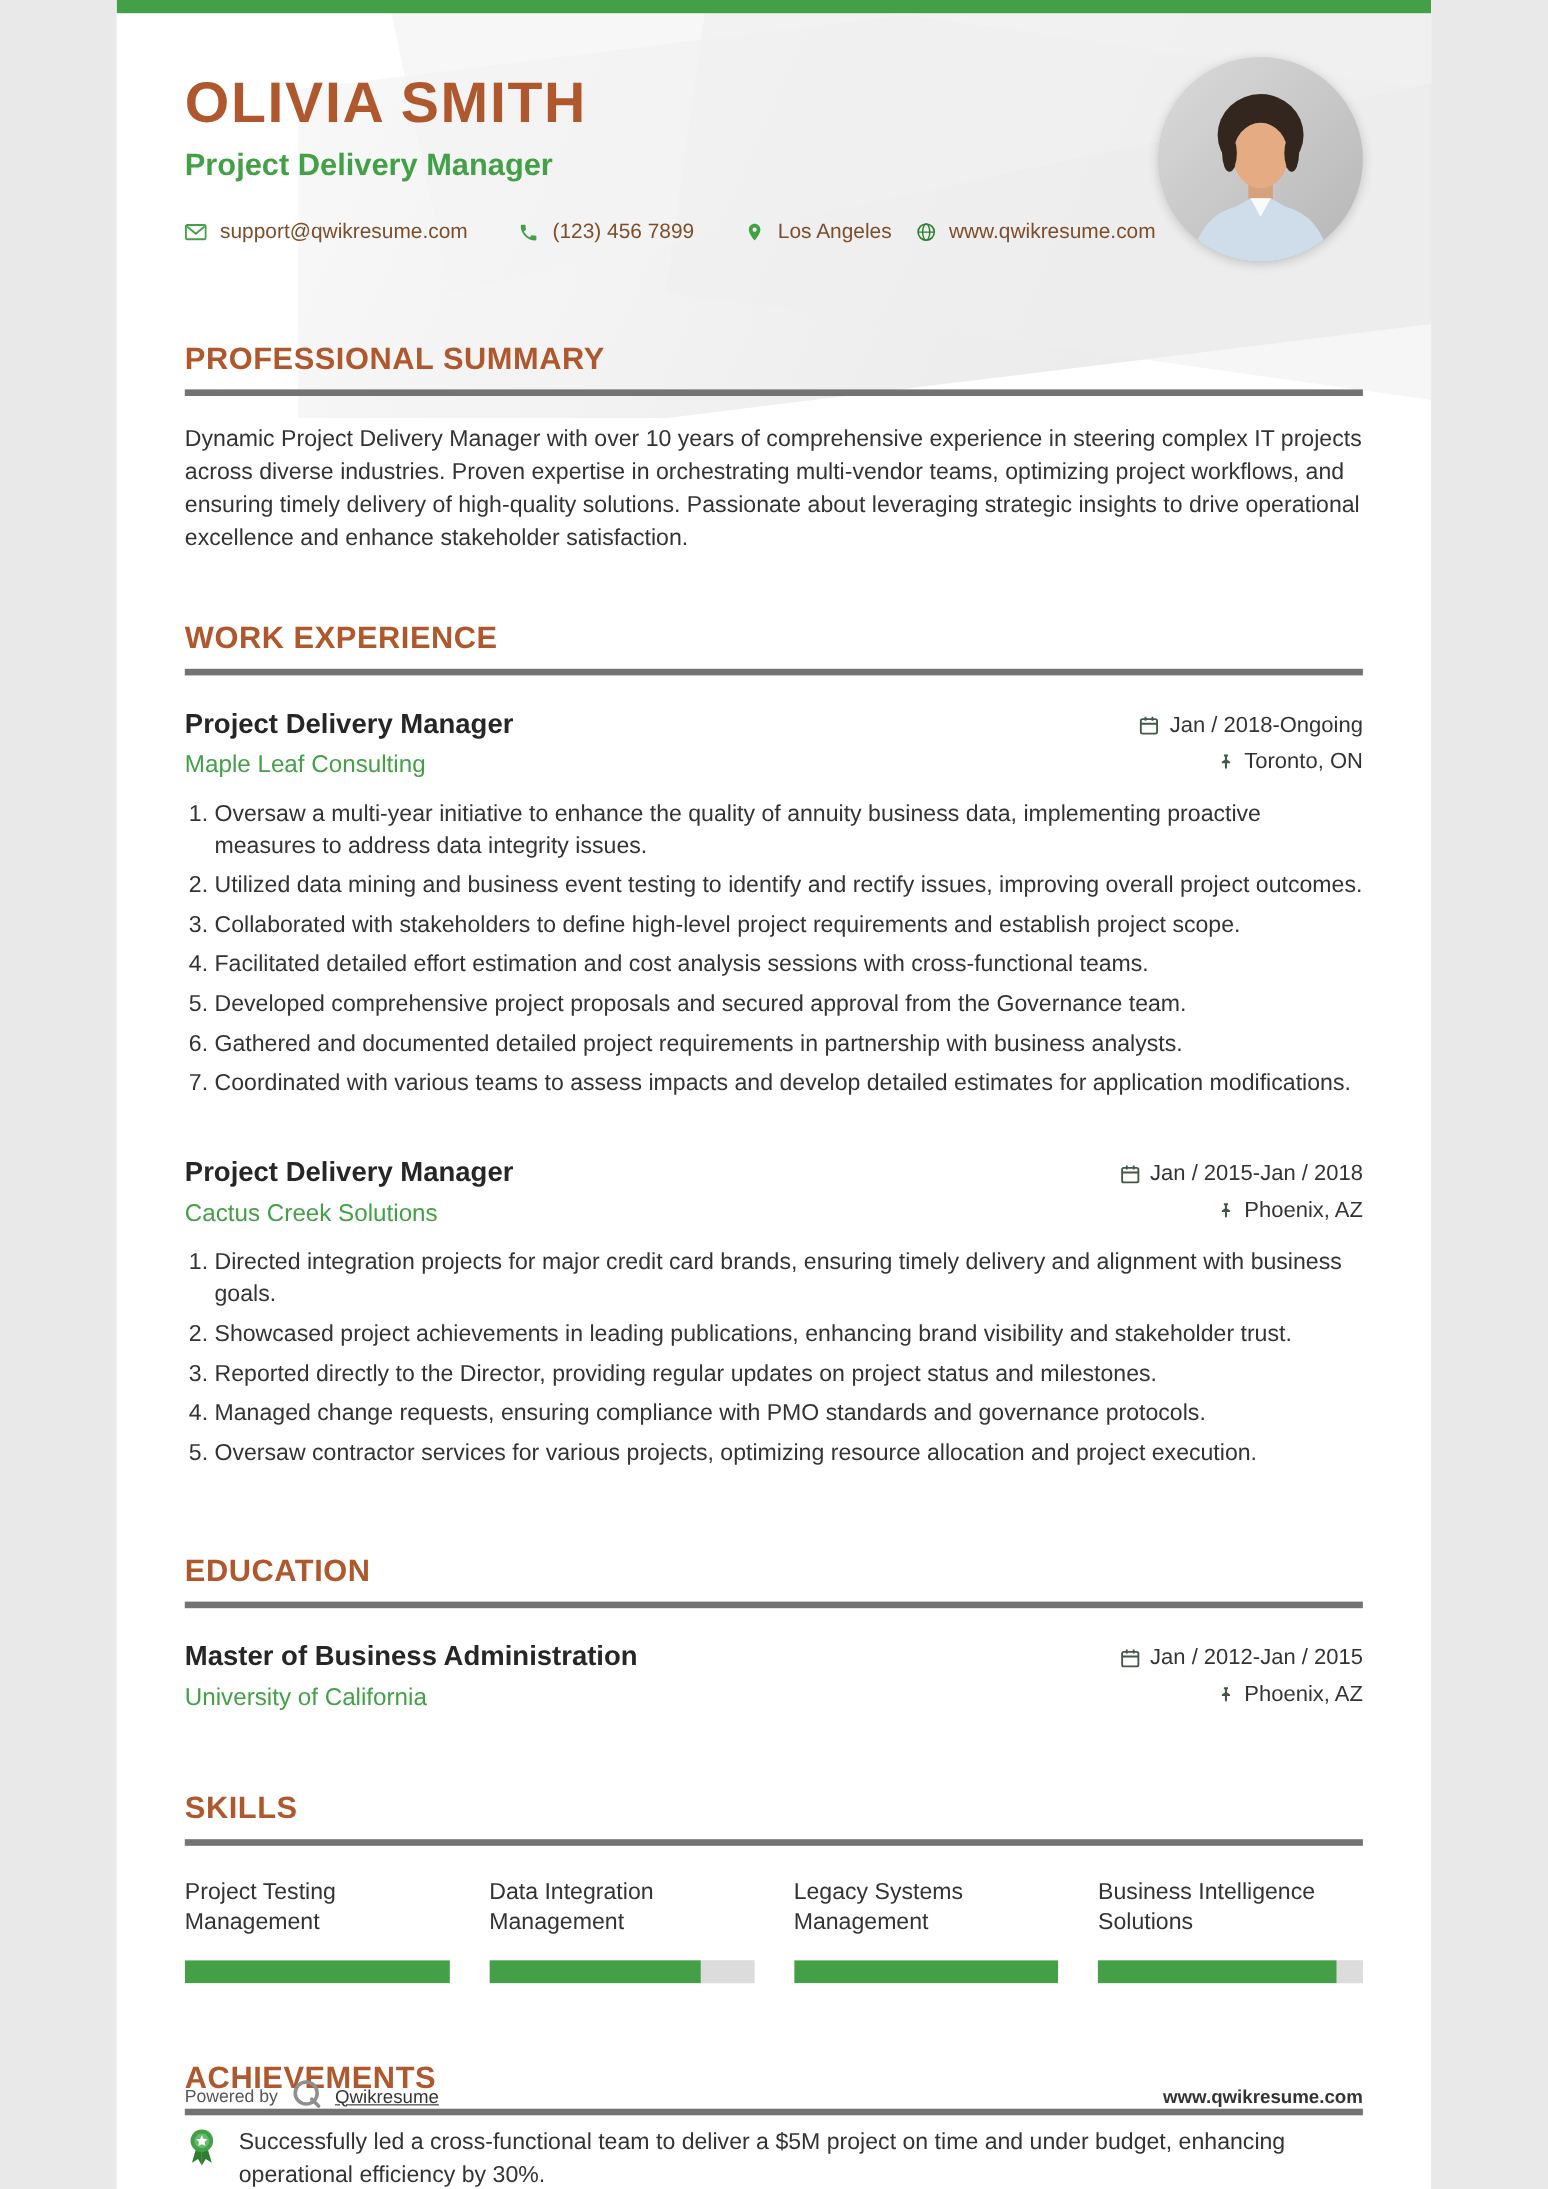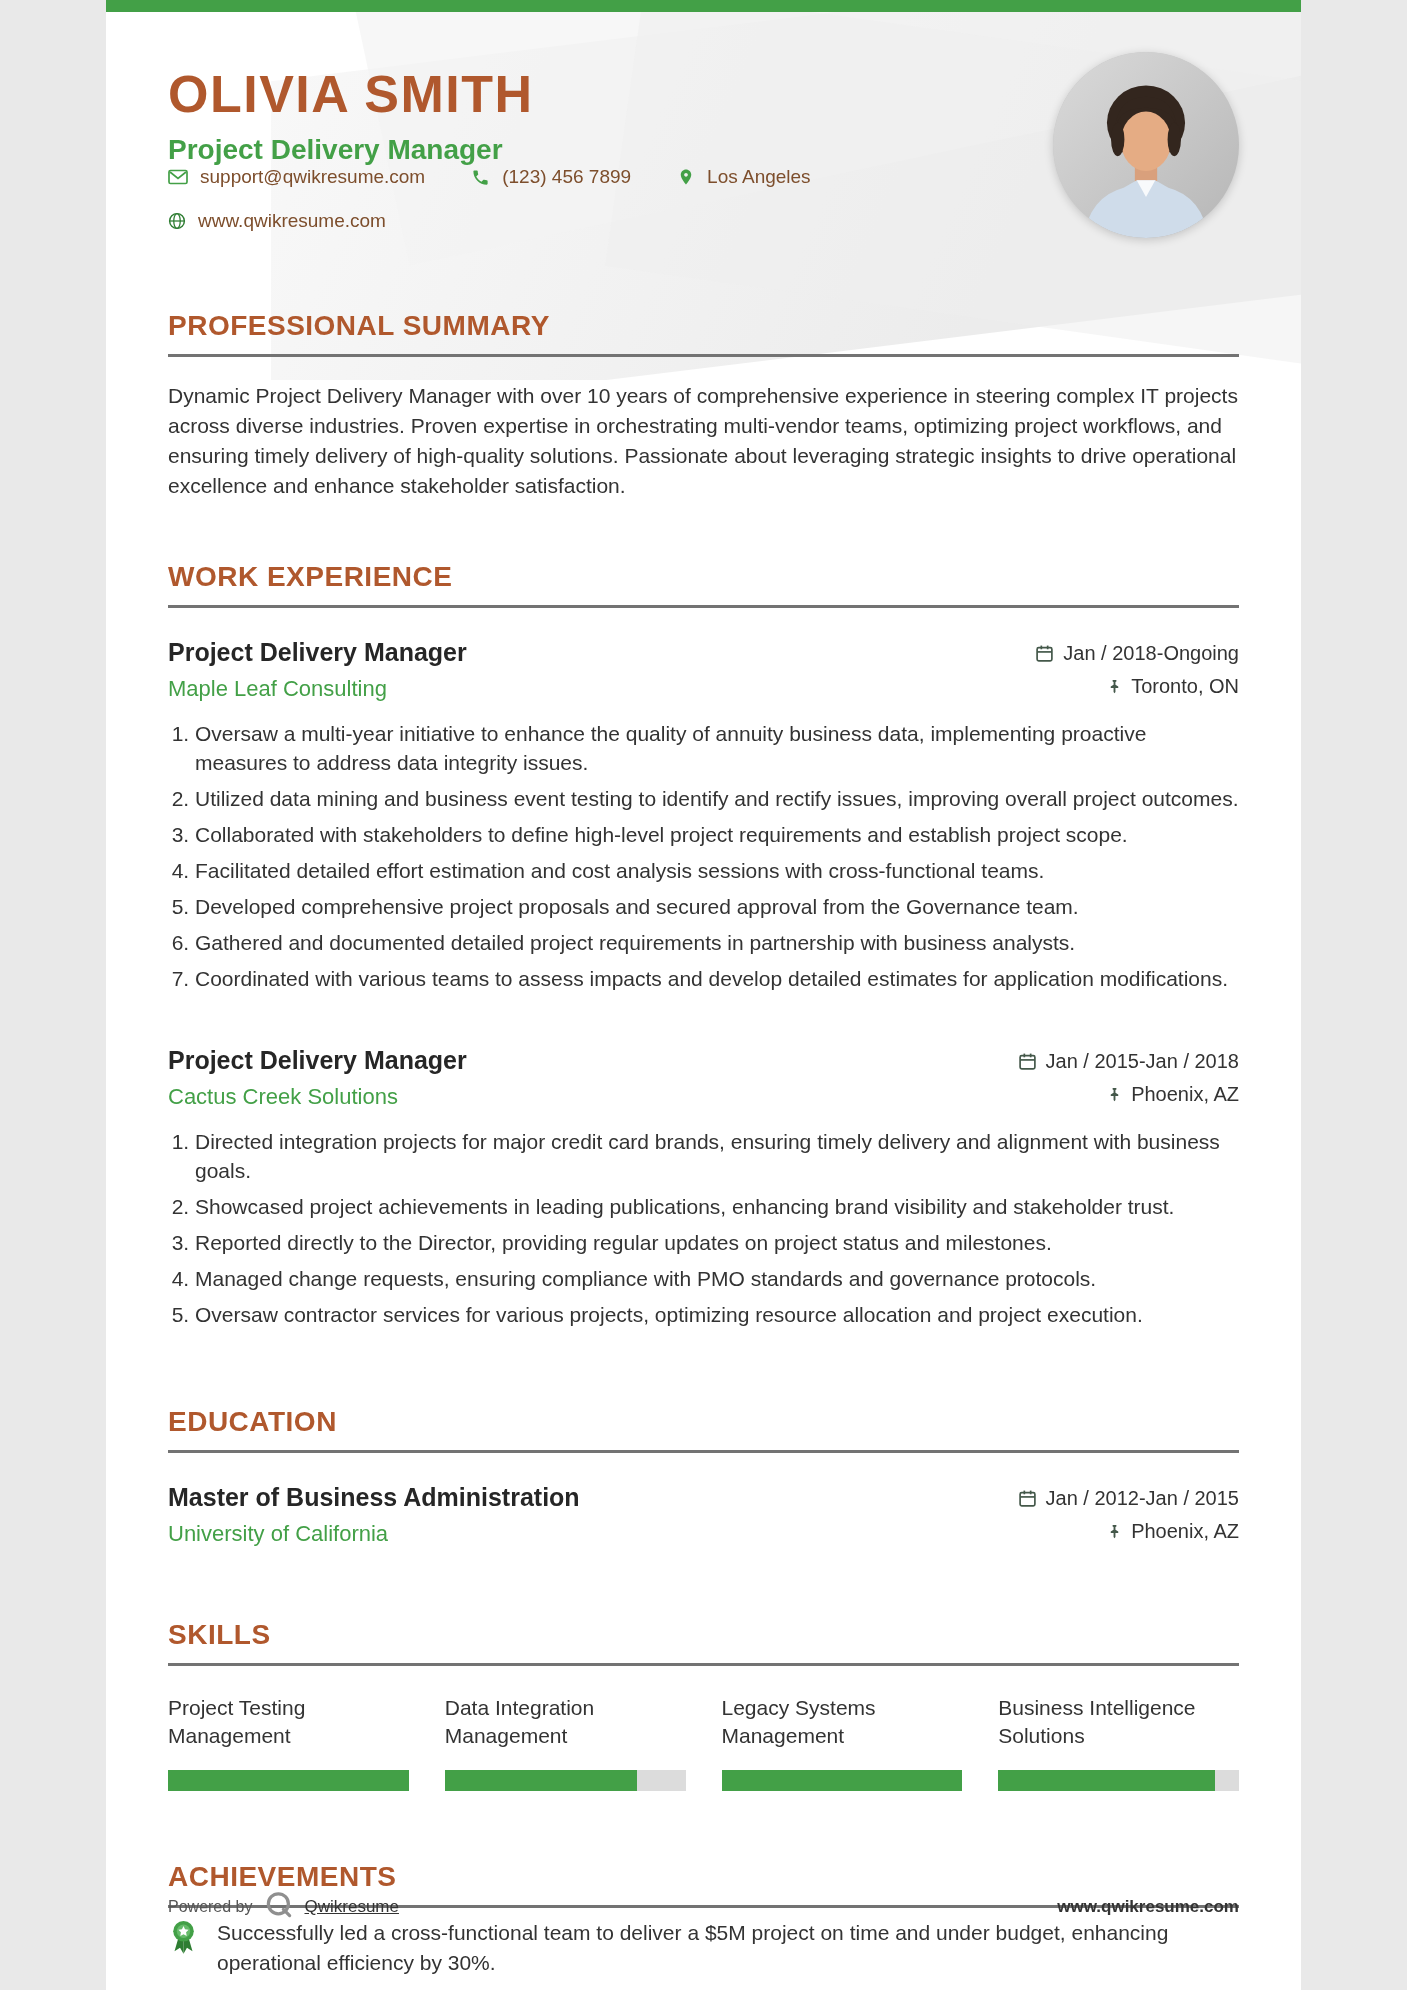--- a/index.html
+++ b/index.html
@@ -15,31 +15,31 @@
   .bg-shape-a { position:absolute; top:-60px; right:-120px; width:1150px; height:340px; background:linear-gradient(115deg,#f8f8f8 0%,#ececec 65%); transform:skewY(-7deg); transform-origin:top right; }
   .bg-shape-b { position:absolute; top:-150px; left:260px; width:950px; height:320px; background:#f2f2f2; transform:rotate(-12deg); opacity:.65; }
   .bg-shape-c { position:absolute; top:40px; right:-80px; width:760px; height:280px; background:#efefef; transform:rotate(8deg); opacity:.55; }
 
   .content { position:relative; z-index:1; padding:0 62px; }
 
   
   .header { position:relative; padding-top:64px; min-height:250px; }
   .name { font-size:52px; font-weight:bold; color:#b0582d; letter-spacing:1.5px; }
   .head-title { font-size:28px; font-weight:600; color:#43a047; margin-top:10px; }
-  .contact-rows { display:flex; flex-direction:column; gap:22px; }
+  .contact-rows { margin-top:34px; display:flex; flex-direction:row; gap:22px;align-items:center; }
   .contact-row { display:flex; align-items:center; gap:46px; }
   .contact-item { display:flex; align-items:center; gap:12px; font-size:19px; color:#7d4e2c; cursor:default; }
   .contact-item svg { flex:0 0 auto; display:block; }
 
   .avatar { position:absolute; top:52px; right:0; width:186px; height:186px; border-radius:50%; overflow:hidden; box-shadow:0 2px 10px rgba(0,0,0,.18); background:#c9c9c9; }
   .avatar svg { display:block; width:100%; height:100%; }
 
   
   .section { margin-top:60px; }
-  .section-heading { font-size:28px; font-weight:bold; color:#b0582d; letter-spacing:.5px; padding-bottom:12px; border-bottom:3px solid #737373; }
+  .section-heading { font-size:28px; font-weight:bold; color:#b0582d; letter-spacing:.5px; padding-bottom:12px; border-bottom:6px solid #737373; }
 
   .summary-text { margin-top:24px; font-size:21px; line-height:1.43; color:#333; }
 
   .job { margin-top:30px; }
   .job + .job { margin-top:52px; }
   .entry-header { display:flex; justify-content:space-between; align-items:flex-start; }
   .entry-title { font-size:25px; font-weight:600; color:#262626; }
   .entry-sub { font-size:22px; color:#43a047; margin-top:9px; }
   .entry-meta { text-align:right; font-size:20px; color:#333; padding-top:4px; }
   .meta-line { display:flex; justify-content:flex-end; align-items:center; gap:9px; white-space:nowrap; }

